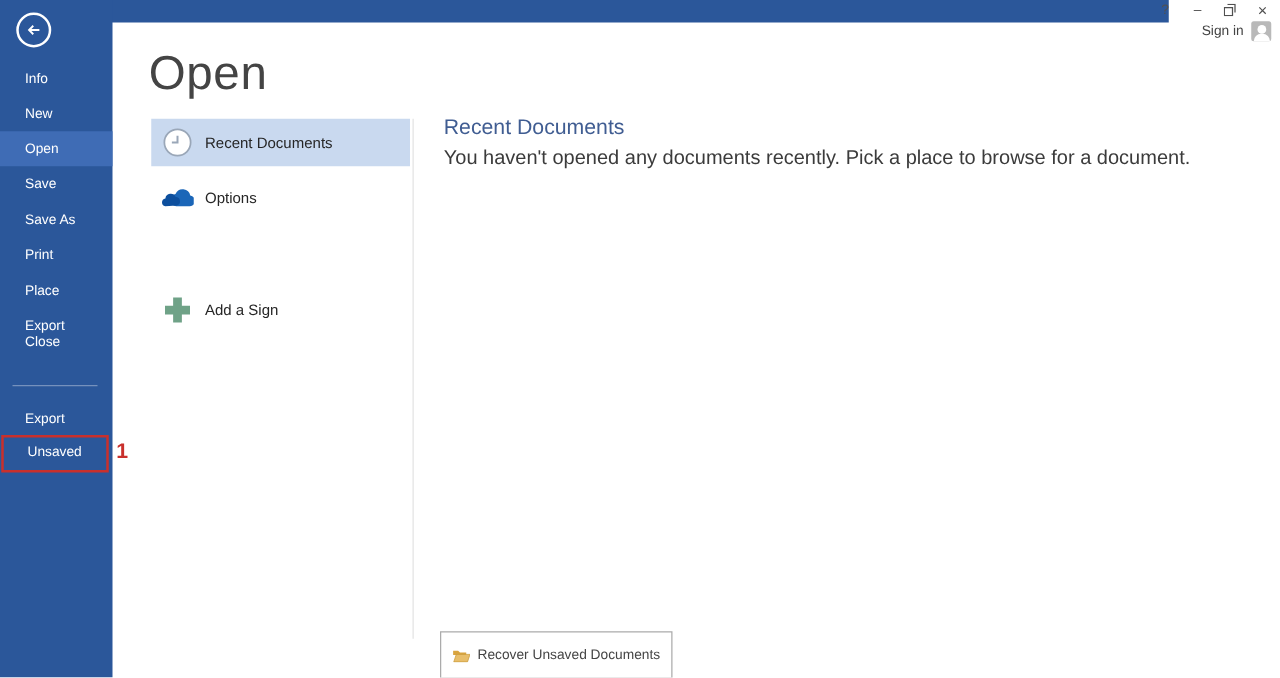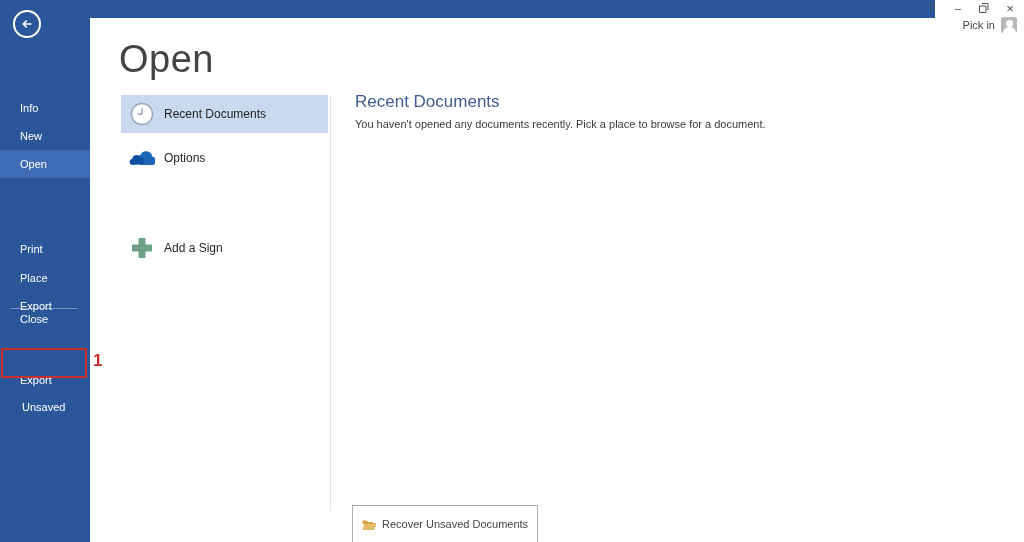--- a/index.html
+++ b/index.html
@@ -18,21 +18,21 @@
   .avatar::before { content:""; position:absolute; left:4.5px; top:2.5px; width:7px; height:7px;
     border-radius:50%; background:#fff; }
   .avatar::after { content:""; position:absolute; left:1.5px; top:10px; width:13px; height:8px;
     border-radius:6px 6px 0 0; background:#fff; }
 
   
   .sidebar { position:absolute; left:0; top:0; width:90px; height:542px; background:#2B579A; }
   .back-btn { position:absolute; left:13px; top:10px; width:28px; height:28px; border:2px solid #fff;
     border-radius:50%; display:flex; align-items:center; justify-content:center; cursor:pointer; }
   .nav-item { position:absolute; left:0; width:90px; height:28px; line-height:28px;
-    padding-left:20px; color:#fff; font-size:11px; cursor:pointer;margin-top:45px; }
+    padding-left:20px; color:#fff; font-size:11px; cursor:pointer; }
   .nav-item.selected { background:#3F6CB5; }
   .nav-divider { position:absolute; left:10px; width:68px; height:1px; background:rgba(255,255,255,0.35); }
   .options-box { position:absolute; left:1px; top:348px; width:86px; height:30px;
     border:2px solid #C9302C; }
   .options-box .nav-item { position:absolute; left:-1px; top:-2px; height:28px; }
   .annot-num { position:absolute; left:93px; top:351px; color:#C9302C; font-weight:bold;
     font-size:17px; }
 
   
   .page-title { position:absolute; left:119px; top:38px; font-size:38px; font-weight:300;
@@ -41,21 +41,21 @@
   .place-item { position:absolute; left:121px; width:207px; height:38px; display:flex;
     align-items:center; cursor:pointer; }
   .place-item.selected { background:#C9D9EF; }
   .place-icon { width:26px; height:26px; margin-left:8px; margin-right:9px; display:flex;
     align-items:center; justify-content:center; flex:0 0 26px; }
   .place-label { font-size:12px; color:#262626; }
 
   .v-divider { position:absolute; left:330px; top:95px; width:1px; height:416px; background:#E3E3E3; }
 
   .panel-heading { position:absolute; left:355px; top:92px; font-size:17px; color:#405D92; }
-  .panel-empty { position:absolute; left:355px; top:118px; font-size:11px; color:#3B3B3B; }
+  .panel-empty { position:absolute; left:355px; top:118px; font-size:16px; color:#3B3B3B; }
 
   .recover-btn { position:absolute; left:352px; top:505px; height:21px; display:flex;
     align-items:center; gap:6px; padding:18px 9px; background:#fff; border:1px solid #ABABAB;
     font-size:11px; color:#444; cursor:pointer; }
 </style>
 </head>
 <body>
 
 <div id="app">
 
@@ -66,34 +66,36 @@
     <div class="win-btn">–</div>
     <div class="win-btn">
       <svg width="10" height="10" viewBox="0 0 10 10">
           <path d="M3 0.5h6v6.5M0.5 3h6.5v6.5h-6.5z" fill="none" stroke="#505050"></path>
         </svg>
     </div>
     <div class="win-btn" style="font-size:13px;">×</div>
   </div>
 
   <div class="signin-row">
-    <span class="signin-link">Pick in</span>
+    <span class="signin-link">Sign in</span>
     <span class="avatar"></span>
   </div>
 
   <div class="sidebar">
     <div class="back-btn">
       <svg width="18" height="18" viewBox="0 0 24 24">
         <path d="M18 12H7M11.5 7.5L7 12l4.5 4.5" fill="none" stroke="#fff" stroke-width="2"></path>
       </svg>
     </div>
 
     <div class="nav-item" style="top:49px">Info</div>
     <div class="nav-item" style="top:77px">New</div>
     <div class="nav-item selected" style="top:105px">Open</div>
+    <div class="nav-item" style="top:133px">Save</div>
+    <div class="nav-item" style="top:162px">Save As</div>
     <div class="nav-item" style="top:190px">Print</div>
     <div class="nav-item" style="top:219px">Place</div>
     <div class="nav-item" style="top:247px">Export</div>
     <div class="nav-item" style="top:260px">Close</div>
 
     <div class="nav-divider" style="top:308px"></div>
 
     <div class="nav-item" style="top:321px">Export</div>
 
     <div class="options-box">

